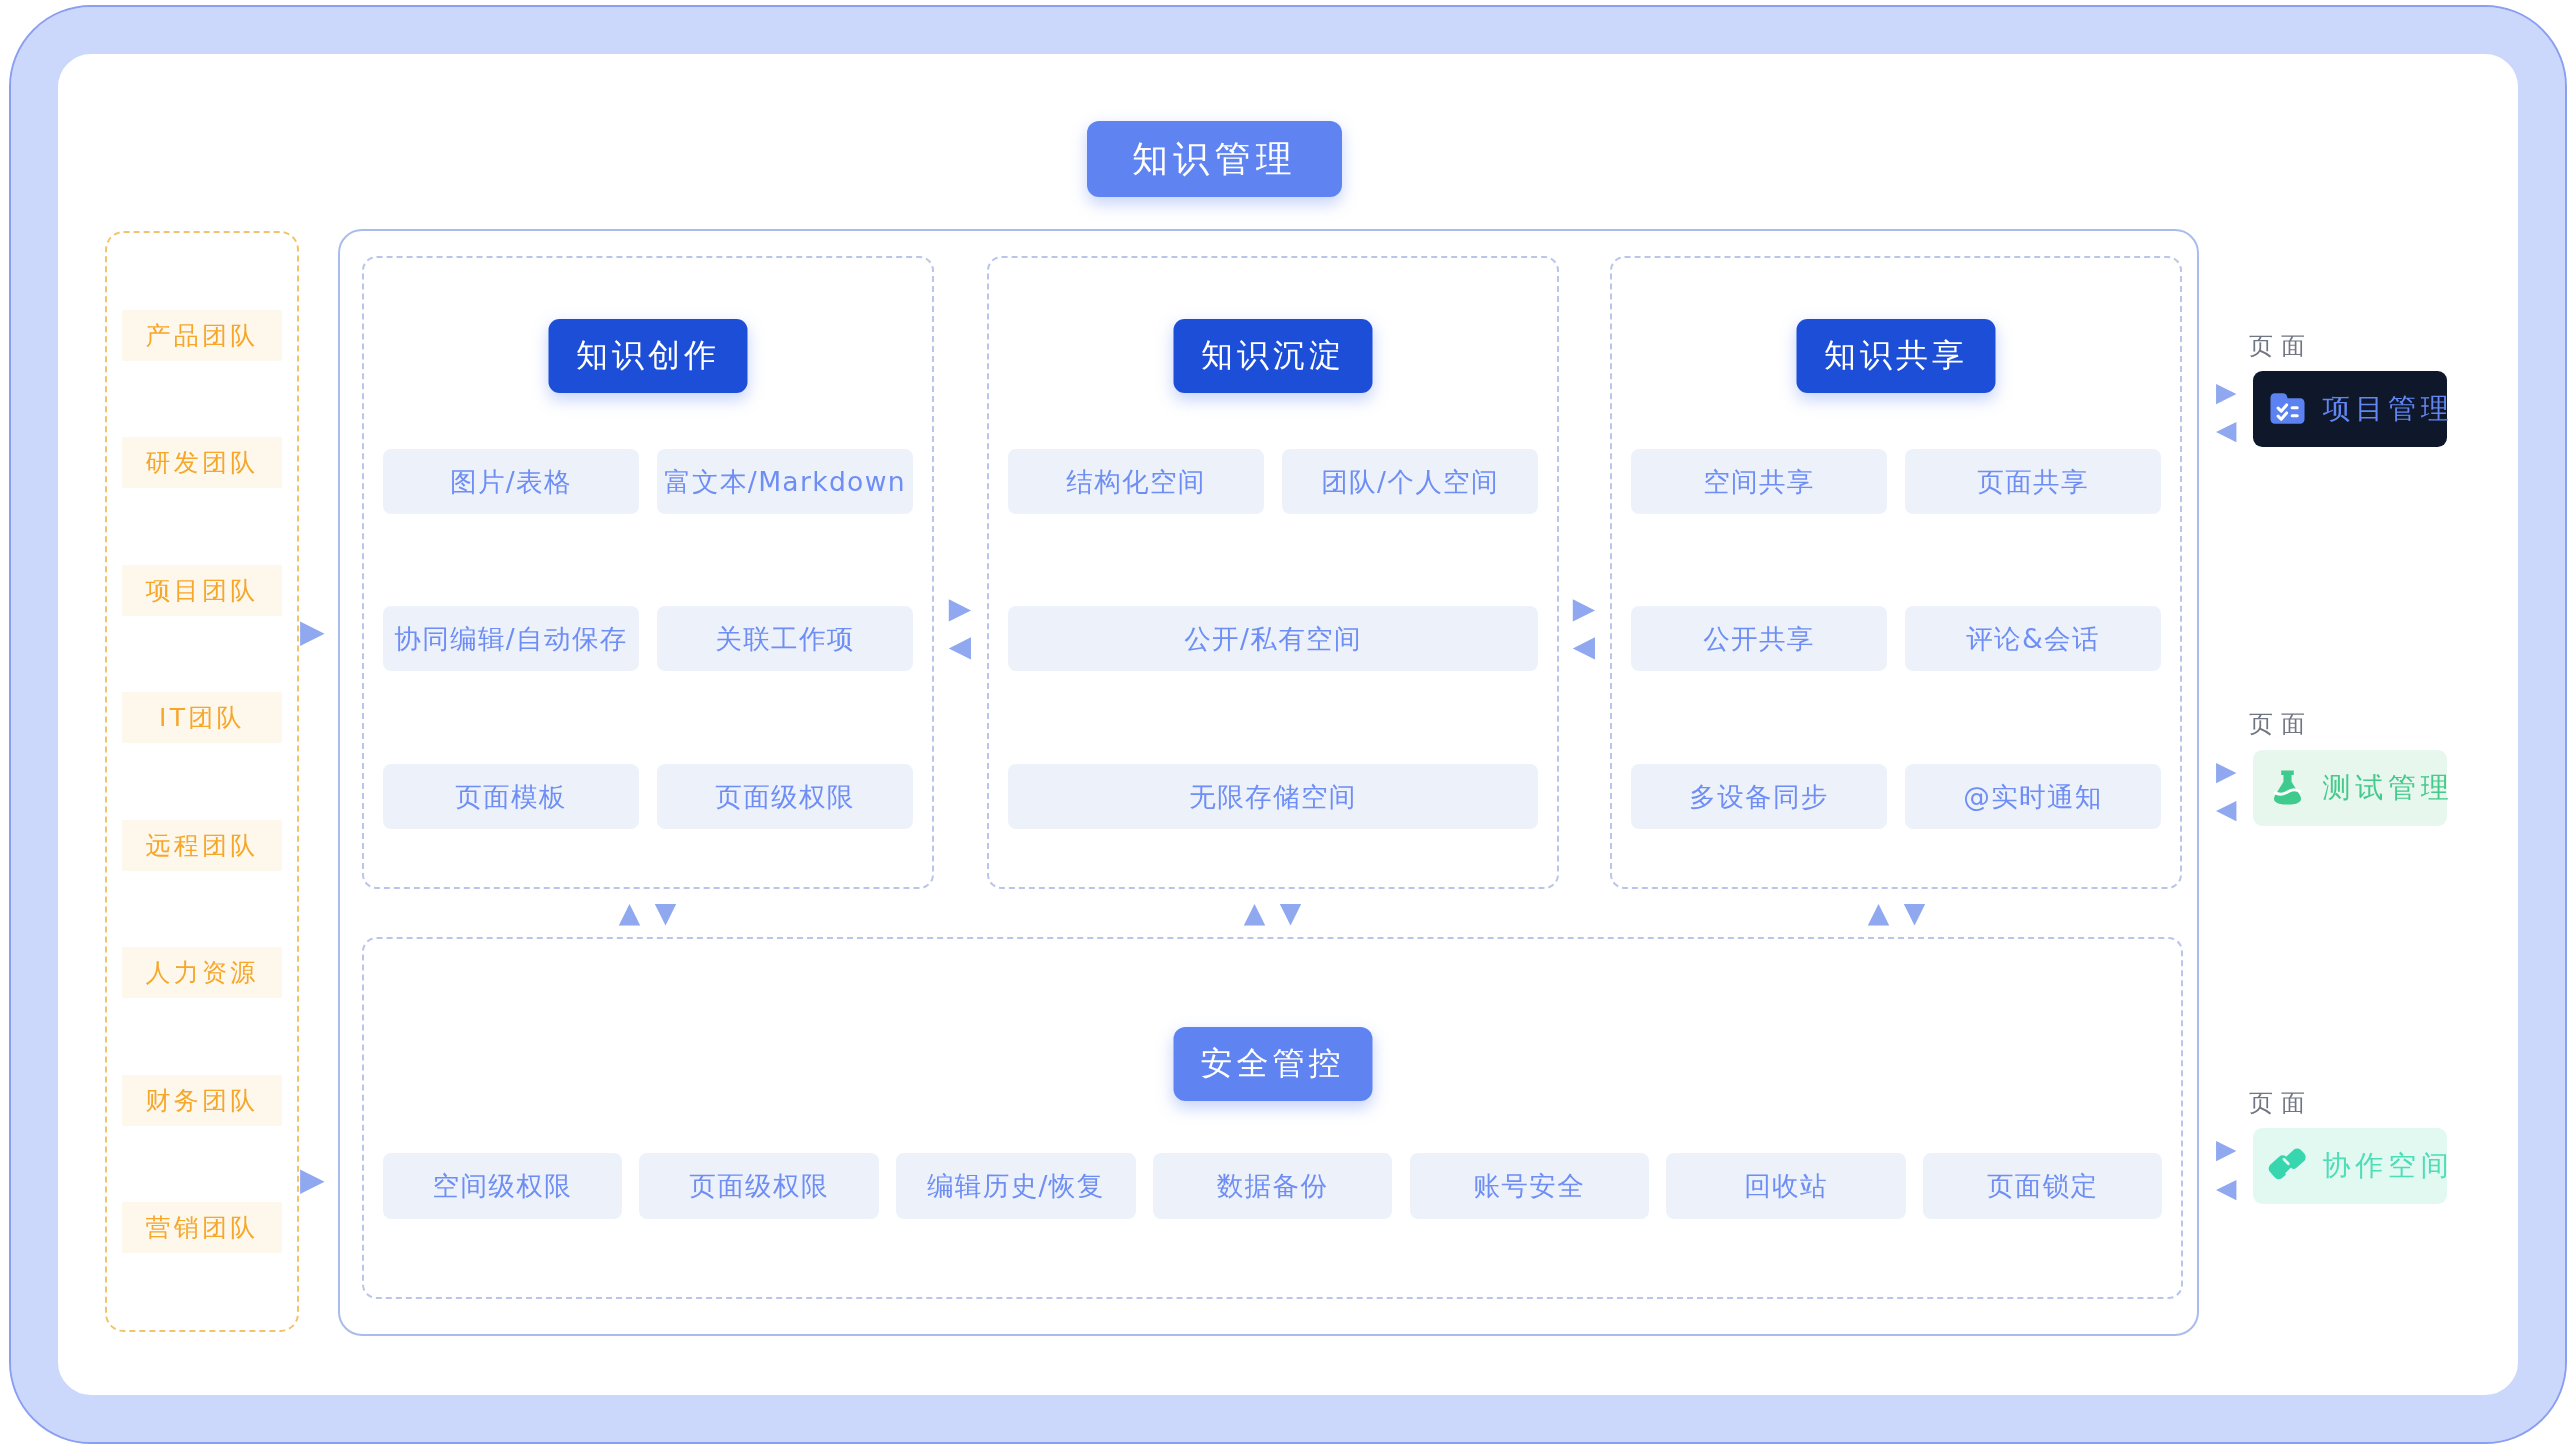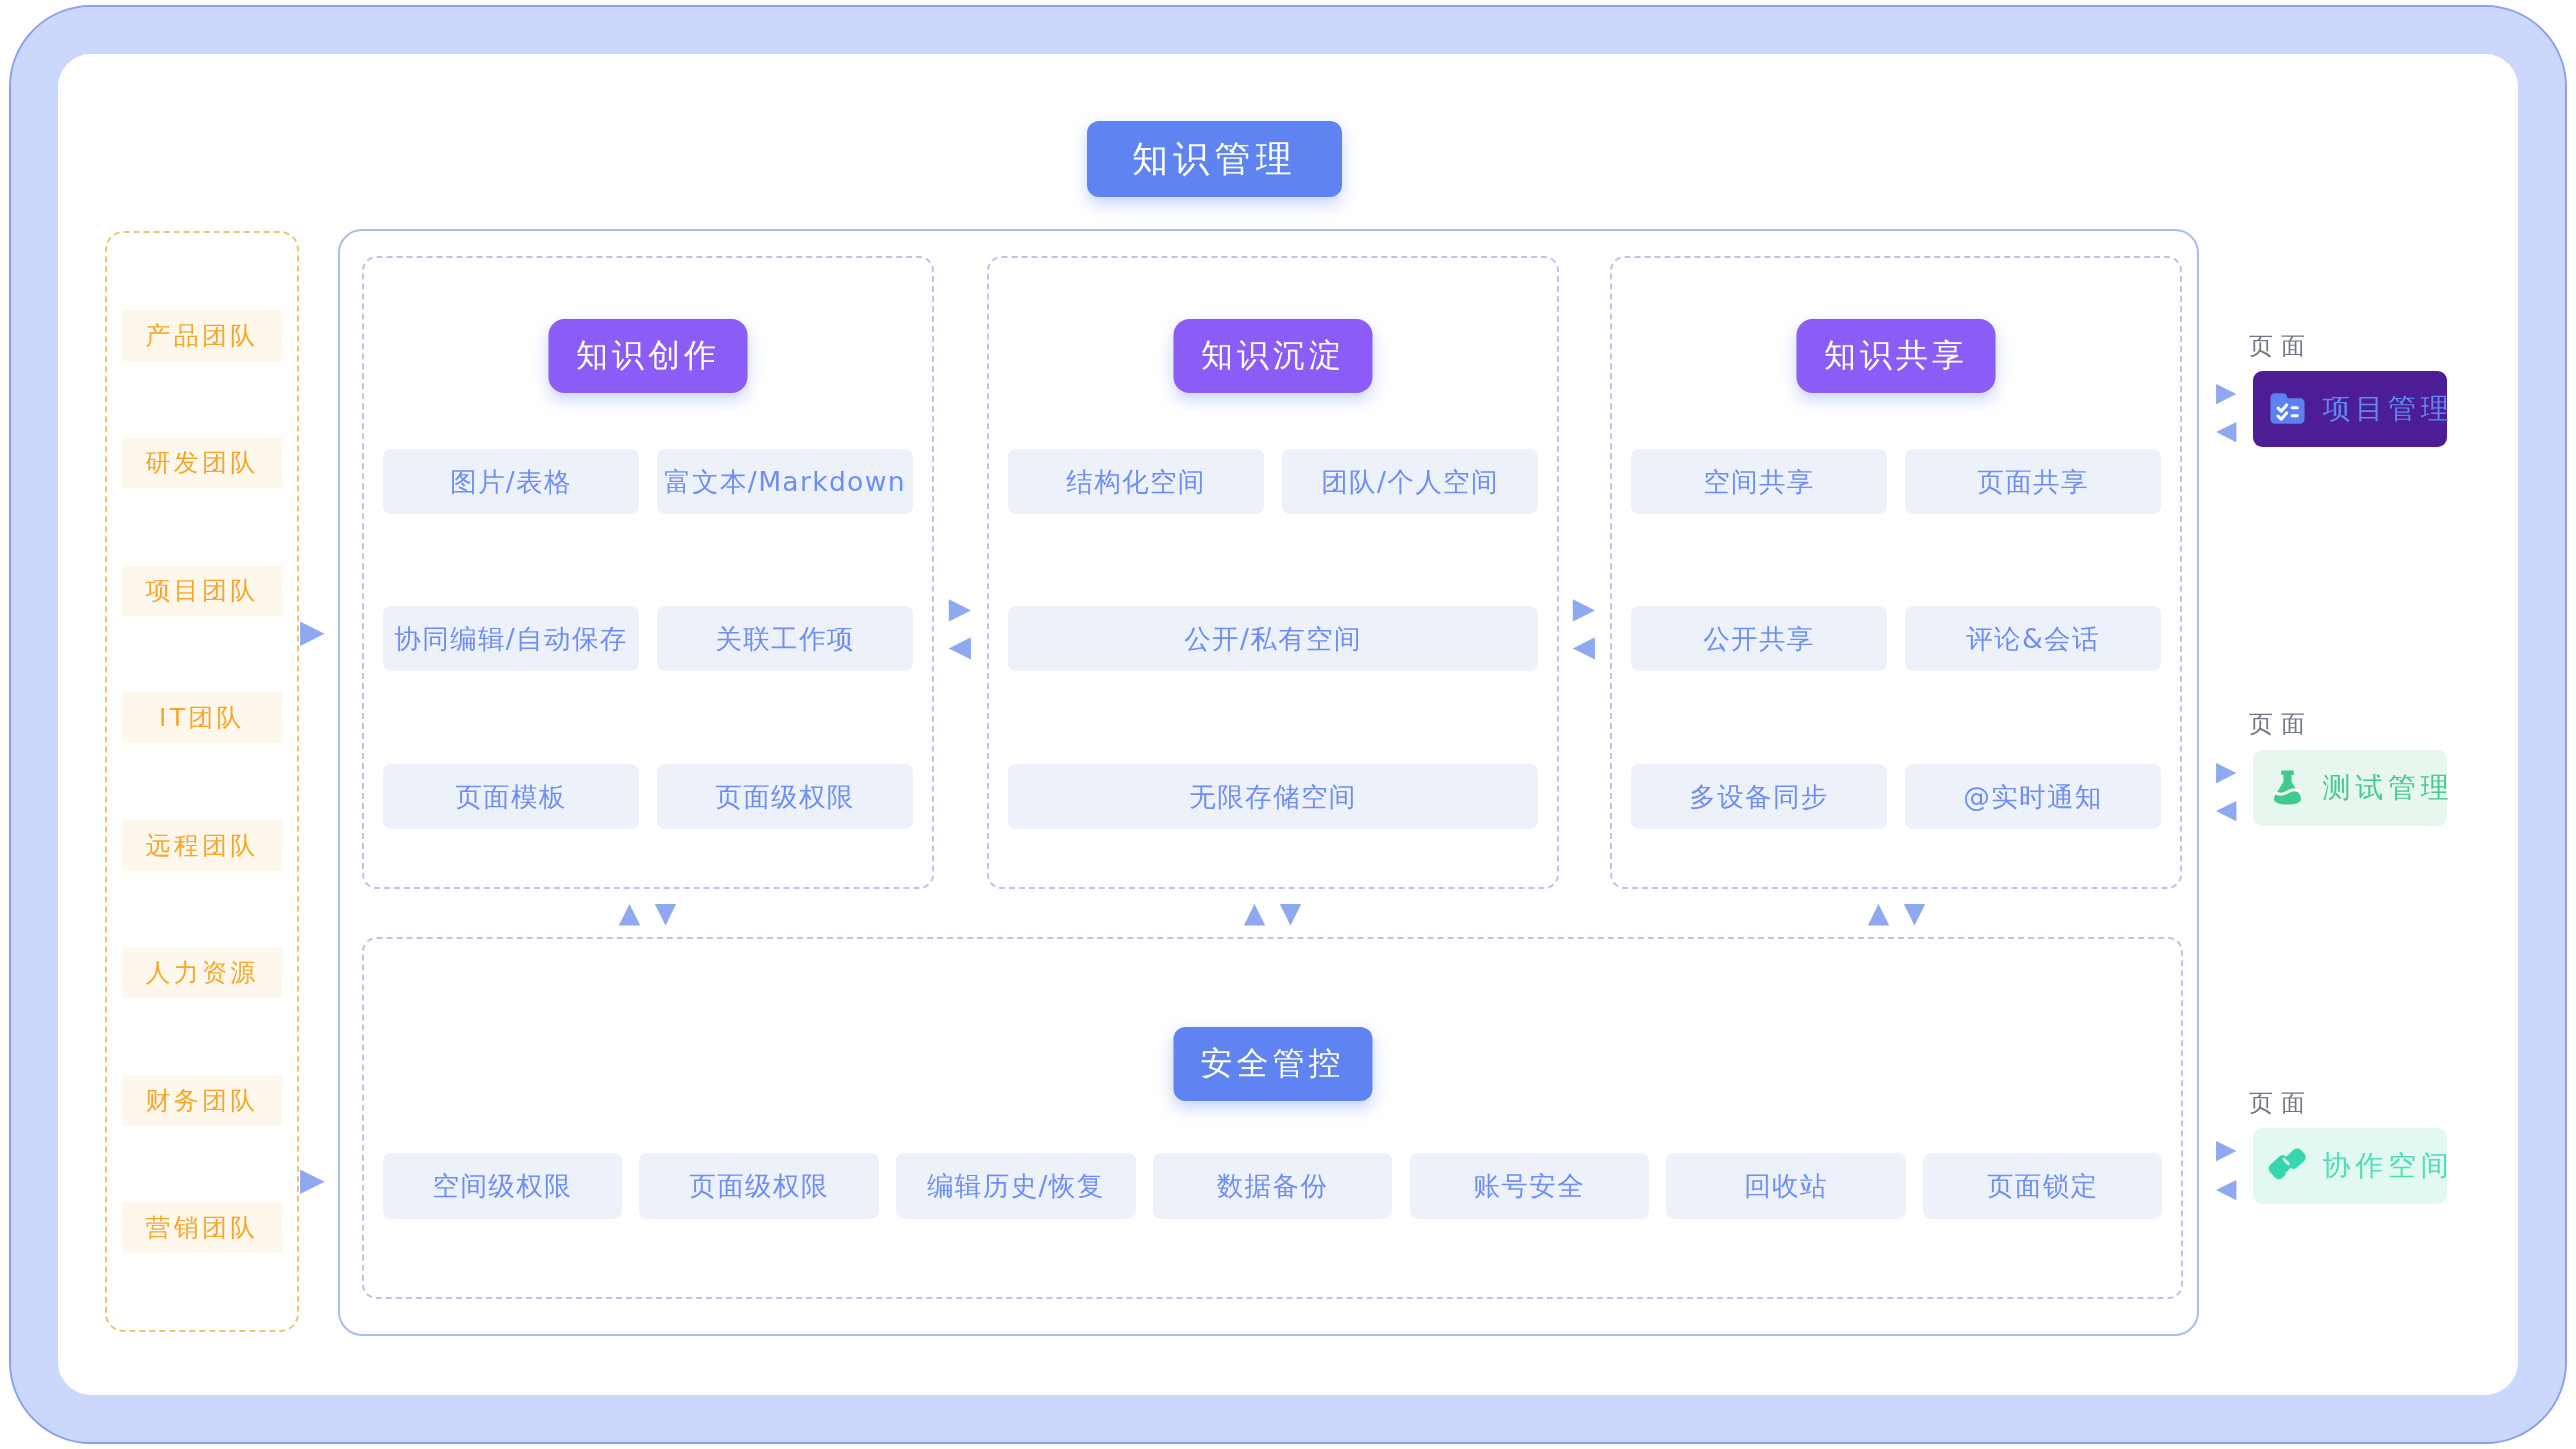--- a/index.html
+++ b/index.html
@@ -23,22 +23,22 @@
              letter-spacing:3.3px;border-radius:2px;display:flex;align-items:center;justify-content:center;}
   
   .main-box{position:absolute;left:338px;top:229px;width:1861px;height:1107px;
             border:2px solid #a9bced;border-radius:24px;box-sizing:border-box;}
   
   .column{position:absolute;top:256px;width:572px;height:633px;
           border:2px dashed #b9c6ea;border-radius:14.6px;box-sizing:border-box;}
   .col1{left:362px;} .col2{left:987px;} .col3{left:1610px;}
   .col-header{position:absolute;top:61px;left:50%;transform:translateX(-50%);
               min-width:199px;height:74px;padding:0 24px;box-sizing:border-box;
-              background:#8b5cf6;color:#fff;font-size:32px;letter-spacing:4px;
-              border-radius:16px;display:flex;align-items:center;justify-content:center;
+              background:#1d4ed8;color:#fff;font-size:32px;letter-spacing:4px;
+              border-radius:11px;display:flex;align-items:center;justify-content:center;
               box-shadow:0 6.6px 16px rgba(95,132,242,.35);}
   .chip-row{position:absolute;left:18.6px;right:18.6px;display:flex;gap:17.3px;}
   .r1{top:191px;} .r2{top:348px;} .r3{top:506px;}
   .chip{flex:1;height:65px;background:#edf2fa;color:#6e8ef5;font-size:26.6px;letter-spacing:1.3px;
         border-radius:8px;display:flex;align-items:center;justify-content:center;white-space:nowrap;}
   
   .security-box{position:absolute;left:362px;top:937px;width:1821px;height:362px;
                 border:2px dashed #b9c6ea;border-radius:14.6px;box-sizing:border-box;}
   .sec-header{position:absolute;top:88px;left:50%;transform:translateX(-50%);
               min-width:199px;height:74px;padding:0 24px;box-sizing:border-box;
@@ -49,21 +49,21 @@
   .sec-row .chip{height:66px;}
   
   .arrow{position:absolute;color:#8fa8f0;line-height:1;user-select:none;}
   .pair-v{position:absolute;display:flex;flex-direction:column;align-items:center;gap:9.3px;
           color:#8fa8f0;line-height:1;}
   .pair-h{position:absolute;display:flex;flex-direction:row;justify-content:center;gap:14.6px;
           color:#8fa8f0;line-height:1;}
   
   .int-card{position:absolute;left:2253px;width:194px;height:76px;border-radius:9.3px;
             display:flex;align-items:center;padding-left:13.3px;gap:13.3px;box-sizing:border-box;}
-  .int-blue{background:#4c1d95;color:#6286f2;}
+  .int-blue{background:#0f172a;color:#6286f2;}
   .int-green{background:#e7f7ee;color:#45c98c;}
   .int-teal{background:#e2f9f2;color:#4eddb6;}
   .int-label{font-size:28px;letter-spacing:4.7px;white-space:nowrap;}
   .page-label{position:absolute;left:2217px;font-size:24px;color:#6f7582;letter-spacing:8px;margin-left:32px;}
 </style>
 </head>
 <body>
 
 <div class="canvas">
   <div class="frame"></div>

